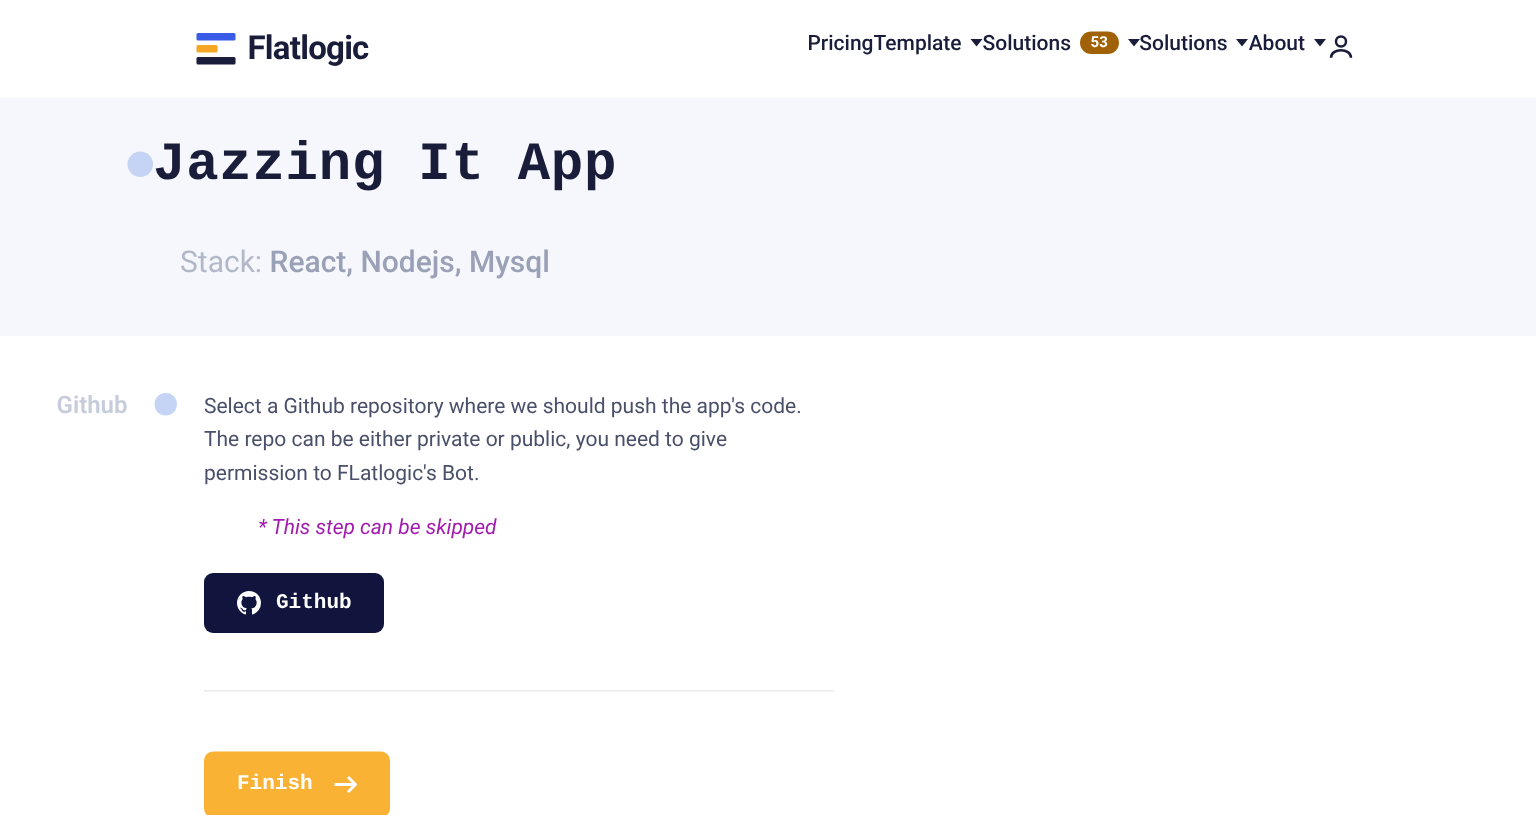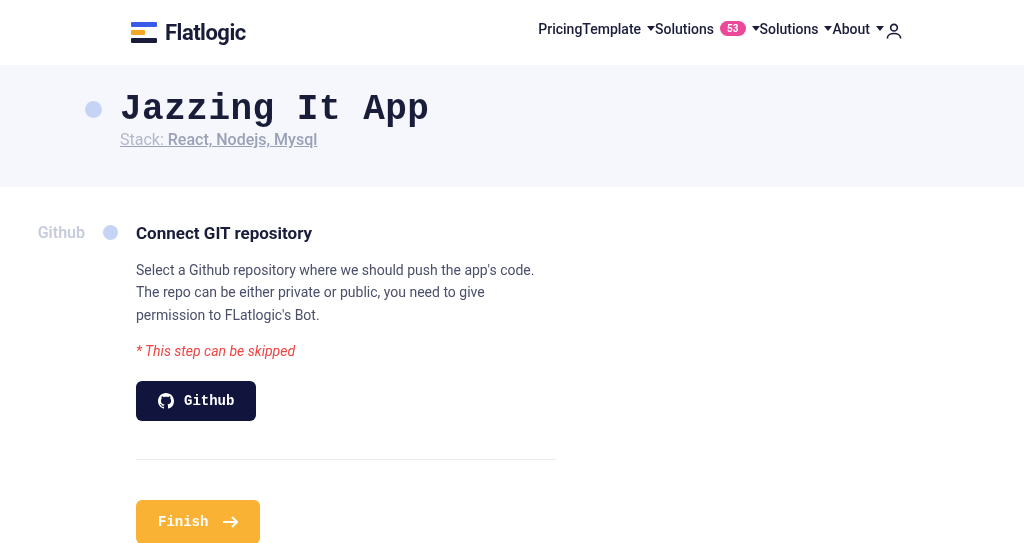--- a/index.html
+++ b/index.html
@@ -52,21 +52,21 @@
     .nav-item {
       display: flex;
       align-items: center;
       gap: 6px;
       font-size: 14px;
       font-weight: 500;
       color: #1a1d3a;
       cursor: pointer;
     }
     .nav-badge {
-      background: #ec4899;
+      background: #a16207;
       color: #fff;
       font-size: 10px;
       font-weight: 700;
       padding: 2px 7px;
       border-radius: 10px;
     }
     .caret-down {
       width: 0;
       height: 0;
       border-left: 4px solid transparent;
@@ -78,42 +78,40 @@
       height: 20px;
       color: #1a1d3a;
     }
     .hero {
       background: #f5f7fc;
       padding: 24px 120px 28px 85px;
     }
     .hero-inner {
       display: flex;
       align-items: center;
-      gap: 18px;
     }
     .dot {
       width: 17px;
       height: 17px;
       border-radius: 50%;
       background: #c5d4f5;
       flex-shrink: 0;
     }
     .hero-title {
       font-family: 'Courier New', monospace;
       font-size: 36px;
       font-weight: 700;
       color: #1a1d3a;
       letter-spacing: 0.5px;
     }
     .hero-meta {
       margin-left: 35px;
-      margin-top: 0;
-      font-size: 16px;
+      margin-top: 32px;
+      font-size: 20px;
       color: #9aa1b6;
-      text-decoration: underline;
     }
     .hero-meta-row {
       margin-bottom: 10px;
     }
     .hero-meta-label {
       color: #b2b8c9;
     }
     .hero-meta-value {
       color: #9aa1b6;
       font-weight: 500;
@@ -151,22 +149,23 @@
     }
     .step-desc {
       font-size: 14px;
       color: #4a4f6a;
       line-height: 1.6;
       margin-bottom: 17px;
     }
     .step-note {
       font-size: 14px;
       font-style: italic;
-      color: #ef4444;
+      color: #a21caf;
       margin-bottom: 22px;
+      margin-left: 36px;
     }
     .github-btn {
       display: inline-flex;
       align-items: center;
       gap: 10px;
       background: #11143c;
       color: #fff;
       border: none;
       padding: 12px 22px;
       border-radius: 6px;
@@ -258,21 +257,20 @@
     <div class="hero-meta-row">
       <span class="hero-meta-label">Stack: </span><span class="hero-meta-value">React, Nodejs, Mysql</span>
     </div>
   </div>
 </section>
 
 <section class="content">
   <div class="step-label">Github</div>
   <span class="step-dot"></span>
   <div class="step-body">
-    <h2 class="step-title">Connect GIT repository</h2>
     <p class="step-desc">Select a Github repository where we should push the app's code. The repo can be either private or public, you need to give permission to FLatlogic's Bot.</p>
     <p class="step-note">* This step can be skipped</p>
     <button class="github-btn">
       <svg class="github-icon" viewBox="0 0 16 16">
         <path d="M8 0C3.58 0 0 3.58 0 8c0 3.54 2.29 6.53 5.47 7.59.4.07.55-.17.55-.38 0-.19-.01-.82-.01-1.49-2.01.37-2.53-.49-2.69-.94-.09-.23-.48-.94-.82-1.13-.28-.15-.68-.52-.01-.53.63-.01 1.08.58 1.23.82.72 1.21 1.87.87 2.33.66.07-.52.28-.87.51-1.07-1.78-.2-3.64-.89-3.64-3.95 0-.87.31-1.59.82-2.15-.08-.2-.36-1.02.08-2.12 0 0 .67-.21 2.2.82.64-.18 1.32-.27 2-.27.68 0 1.36.09 2 .27 1.53-1.04 2.2-.82 2.2-.82.44 1.1.16 1.92.08 2.12.51.56.82 1.27.82 2.15 0 3.07-1.87 3.75-3.65 3.95.29.25.54.73.54 1.48 0 1.07-.01 1.93-.01 2.2 0 .21.15.46.55.38A8.013 8.013 0 0016 8c0-4.42-3.58-8-8-8z"></path>
       </svg>
       <span>Github</span>
     </button>
     <div class="divider"></div>
     <button class="finish-btn">

